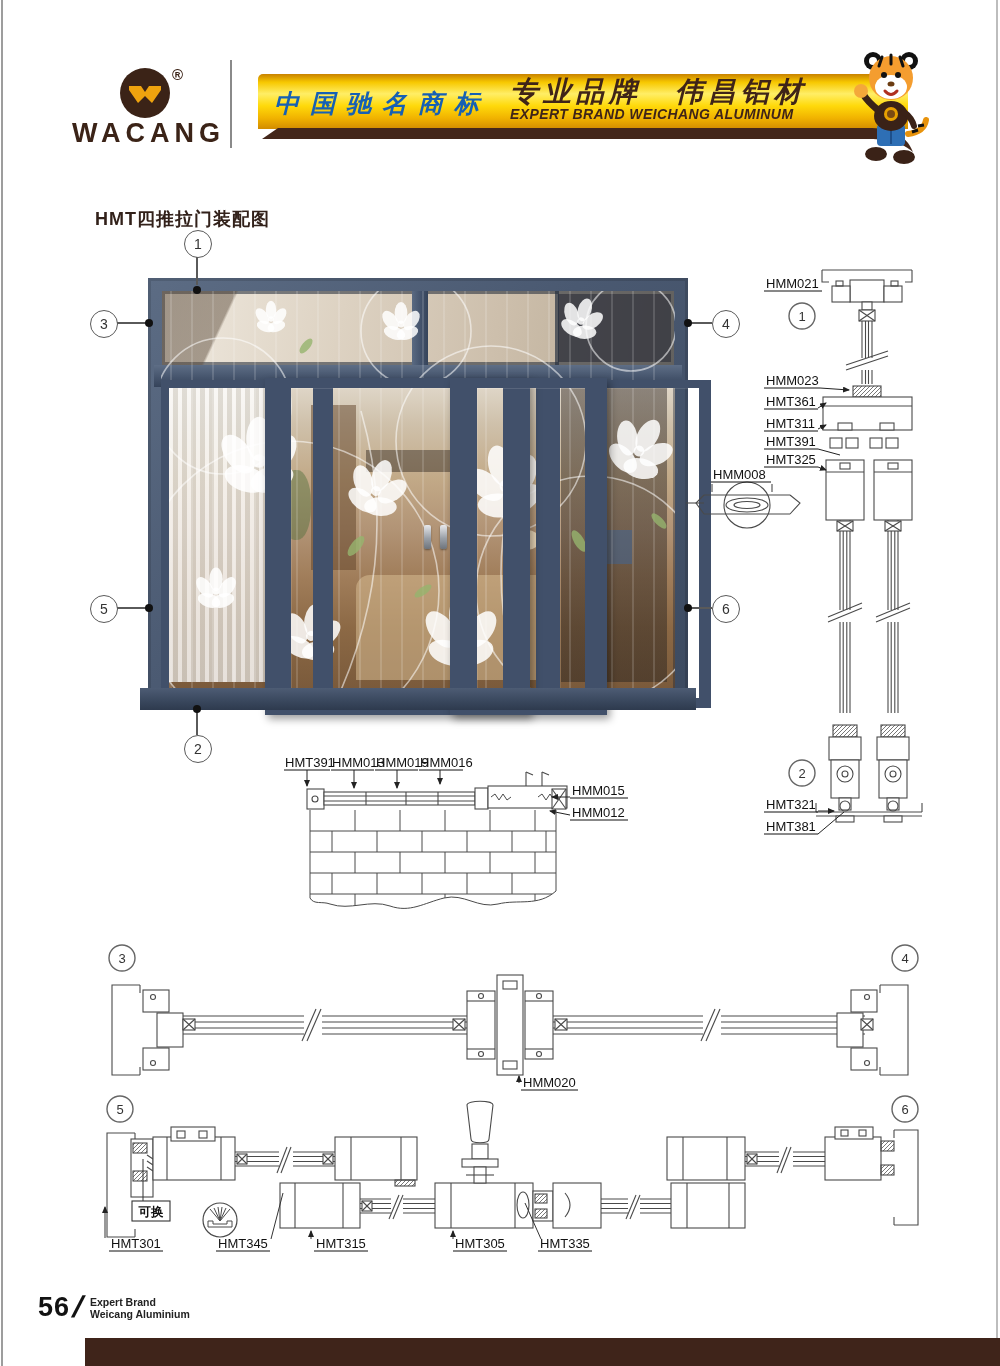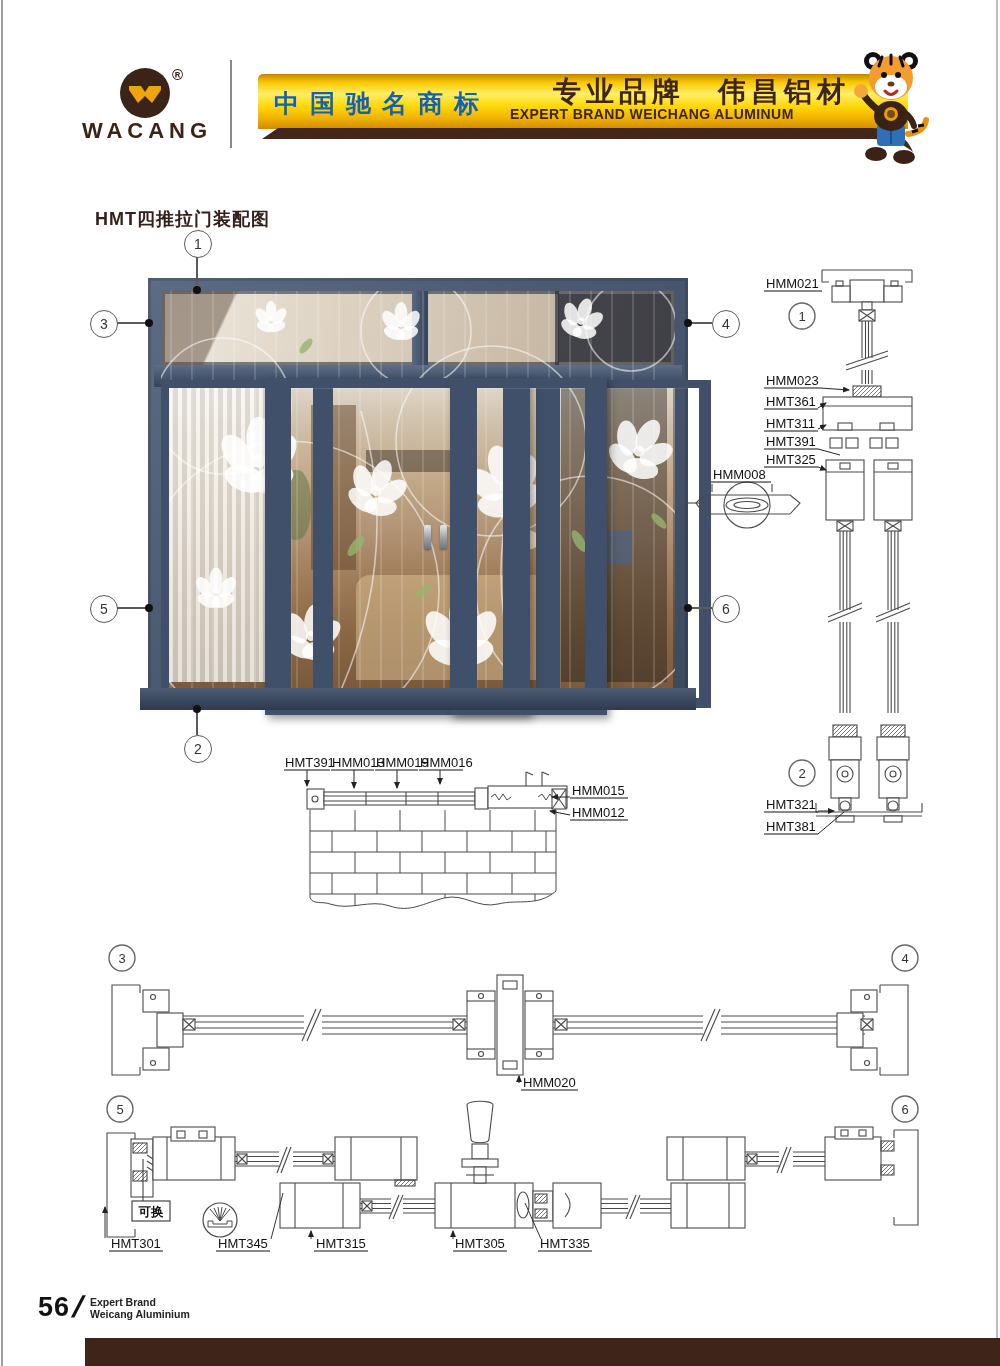--- a/index.html
+++ b/index.html
@@ -5,29 +5,29 @@
   html,body{margin:0;padding:0;background:#e8e8e8;}
   .page{position:relative;width:1000px;height:1366px;background:#ffffff;overflow:hidden;
         font-family:"Liberation Sans",sans-serif;}
   .abs{position:absolute;}
   .edge{position:absolute;top:0;height:100%;background:#9d9d9d;}
   
   .logo-circle{position:absolute;left:120px;top:68px;width:50px;height:50px;border-radius:50%;
                background:#3b2317;}
   .logo-reg{position:absolute;left:172px;top:66px;font-size:15px;color:#3b2317;font-weight:bold;}
   .logo-text{position:absolute;left:72px;top:118px;width:150px;text-align:center;
-             font-size:22px;font-weight:bold;letter-spacing:5px;color:#3b2317;}
+             font-size:27px;font-weight:bold;letter-spacing:5px;color:#3b2317;}
   .hdr-divider{position:absolute;left:230px;top:60px;width:2px;height:88px;background:#8a8a8a;}
   .banner{position:absolute;left:258px;top:74px;width:650px;height:55px;
           background:linear-gradient(180deg,#c98200 0%,#f7c800 15%,#ffee66 36%,#ffd90a 58%,#f1b300 80%,#d28c00 100%);
-          border-radius:5px 5px 0 0;}
+          border-radius:5px 5px 0 0;font-style:italic;}
   .banner-cn-tm{position:absolute;left:16px;top:13px;font-size:25px;font-weight:bold;color:#1660b4;
                 letter-spacing:11px;white-space:nowrap;}
   .banner-slogans{position:absolute;left:252px;top:3px;white-space:nowrap;}
-  .banner-cn-slogan{font-size:28px;font-weight:bold;color:#3f2418;letter-spacing:5px;line-height:30px;margin-left:43px;}
+  .banner-cn-slogan{font-size:28px;font-weight:bold;color:#3f2418;letter-spacing:5px;line-height:30px;}
   .banner-en-slogan{font-size:14px;font-weight:bold;color:#3f2418;letter-spacing:.4px;margin-top:0px;line-height:15px;}
   
   .page-title{position:absolute;left:95px;top:195px;font-size:18px;font-weight:bold;color:#32211a;letter-spacing:1px;}
   
   .door{position:absolute;left:148px;top:278px;width:540px;height:432px;
         background:linear-gradient(135deg,#5c6c84 0%,#4a5971 45%,#3c4a60 100%);
         box-shadow:inset 0 0 0 3px rgba(0,0,0,.12);}
   .door .transom{position:absolute;left:14px;top:13px;width:512px;height:74px;
         background:linear-gradient(100deg,#efe9df 0%,#ddd2c2 35%,#cdbfac 65%,#b7a993 100%);
         box-shadow:inset 0 0 0 3px rgba(30,38,52,.55);}

